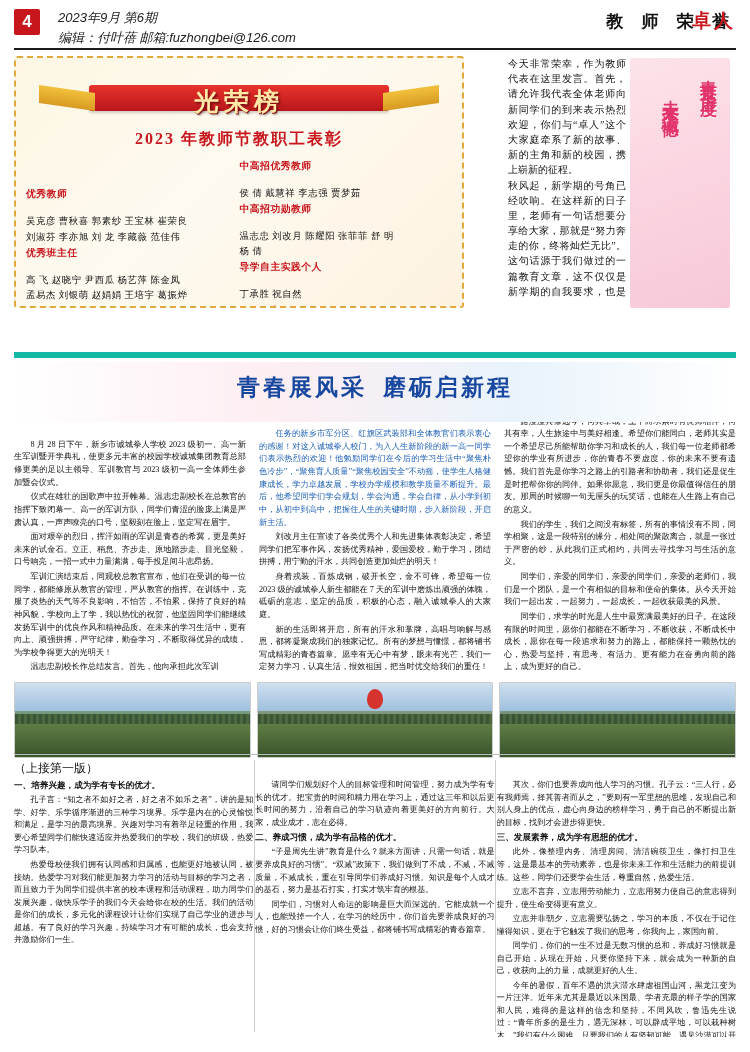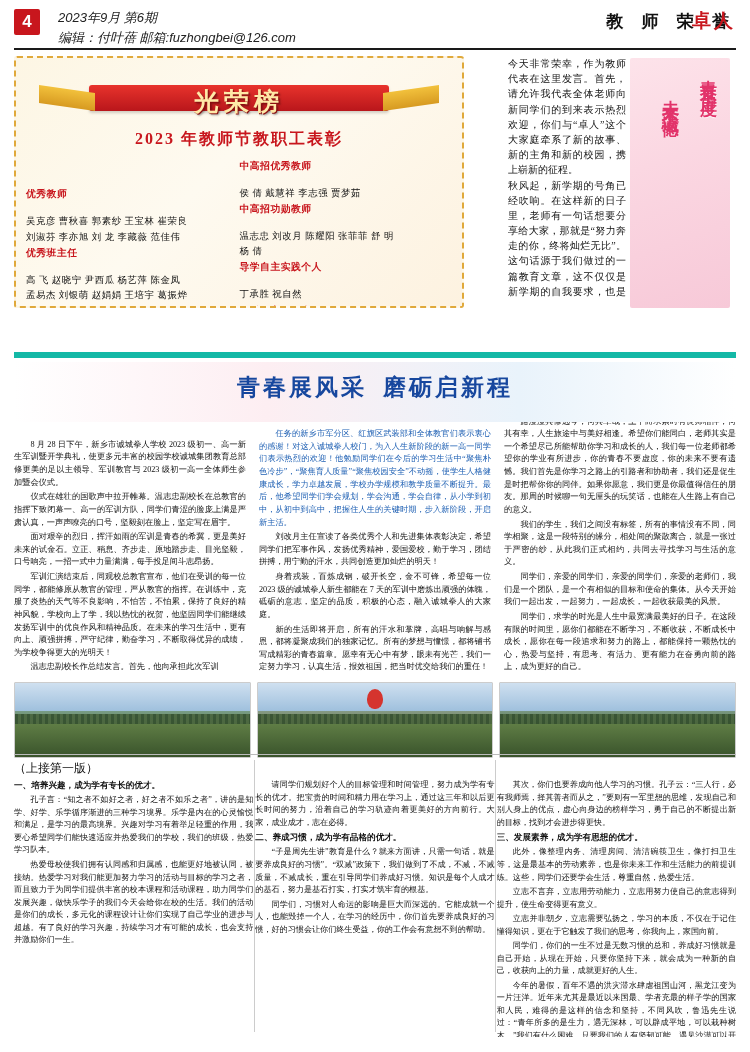--- a/index.html
+++ b/index.html
@@ -280,21 +280,21 @@
       <div class="bcol">
         <h4>一、培养兴趣，成为学有专长的优才。</h4>
         <p>孔子言：“知之者不如好之者，好之者不如乐之者”，讲的是知学、好学、乐学循序渐进的三种学习境界。乐学是内在的心灵愉悦和满足，是学习的最高境界。兴趣对学习有着举足轻重的作用，我要心希望同学们能快速适应并热爱我们的学校，我们的班级，热爱学习队本。</p>
         <p>热爱母校使我们拥有认同感和归属感，也能更好地被认同，被接纳。热爱学习对我们能更加努力学习的活动与目标的学习之者，而且致力于为同学们提供丰富的校本课程和活动课程，助力同学们发展兴趣，做快乐学子的我们今天会给你在校的生活。我们的活动是你们的成长，多元化的课程设计让你们实现了自己学业的进步与超越。有了良好的学习兴趣，持续学习才有可能的成长，也会支持并激励你们一生。</p>
       </div>
 
       <div class="bcol">
         <p>请同学们规划好个人的目标管理和时间管理，努力成为学有专长的优才。把宝贵的时间和精力用在学习上，通过这三年和以后更长时间的努力，沿着自己的学习轨迹向着更美好的方向前行。大家，成业成才，志在必得。</p>
         <h4>二、养成习惯，成为学有品格的优才。</h4>
         <p>“子是周先生讲”教育是什么？就来方面讲，只需一句话，就是要养成良好的习惯”。“双减”政策下，我们做到了不成，不减，不减质量，不减成长，重在引导同学们养成好习惯。知识是每个人成才的基石，努力是基石打实，打实才筑牢育的根基。</p>
-        <p>同学们，习惯对人命运的影响是巨大而深远的。它能成就一个人，也能毁掉一个人，在学习的经历中，你们首先要养成良好的习惯，好的习惯会让你们终生受益，你的工作会有意想不到的帮助。</p>
+        <p>同学们，习惯对人命运的影响是巨大而深远的。它能成就一个人，也能毁掉一个人，在学习的经历中，你们首先要养成良好的习惯，好的习惯会让你们终生受益，都将铺书写成精彩的青春篇章。</p>
       </div>
 
       <div class="bcol">
         <p>其次，你们也要养成向他人学习的习惯。孔子云：“三人行，必有我师焉，择其善者而从之，”要则有一军里想的思维，发现自己和别人身上的优点，虚心向身边的榜样学习，勇于自己的不断提出新的目标，找到才会进步得更快。</p>
         <h4>三、发展素养，成为学有思想的优才。</h4>
         <p>此外，像整理内务、清理房间、清洁碗筷卫生，像打扫卫生等，这是最基本的劳动素养，也是你未来工作和生活能力的前提训练。这些，同学们还要学会生活，尊重自然，热爱生活。</p>
         <p>立志不言弃，立志用劳动能力，立志用努力使自己的意志得到提升，使生命变得更有意义。</p>
         <p>立志并非朝夕，立志需要弘扬之，学习的本质，不仅在于记住懂得知识，更在于它触发了我们的思考，你我向上，家国向前。</p>
         <p>同学们，你们的一生不过是无数习惯的总和，养成好习惯就是自己开始，从现在开始，只要你坚持下来，就会成为一种新的自己，收获向上的力量，成就更好的人生。</p>
         <p>今年的暑假，百年不遇的洪灾滞水肆虐祖国山河，黑龙江变为一片汪洋。近年来尤其是最近以来国最、学者充最的样子学的国家和人民，难得的是这样的信念和坚持，不同风吹，鲁迅先生说过：“青年所多的是生力，遇无深林，可以辟成平地，可以栽种树木。”我们有什么困难，只要我们的人有坚韧可能，遇见沙漠可以开掘井泉。”正是这个千万万的中国青年，如“望火”一般，聚燃最初的梦想，撑动阳光的精神，在一步一步，一步元，在浩水和灾情面前，在困难和挑战面前，闪烁出最璀璨夺目的光芒。</p>

